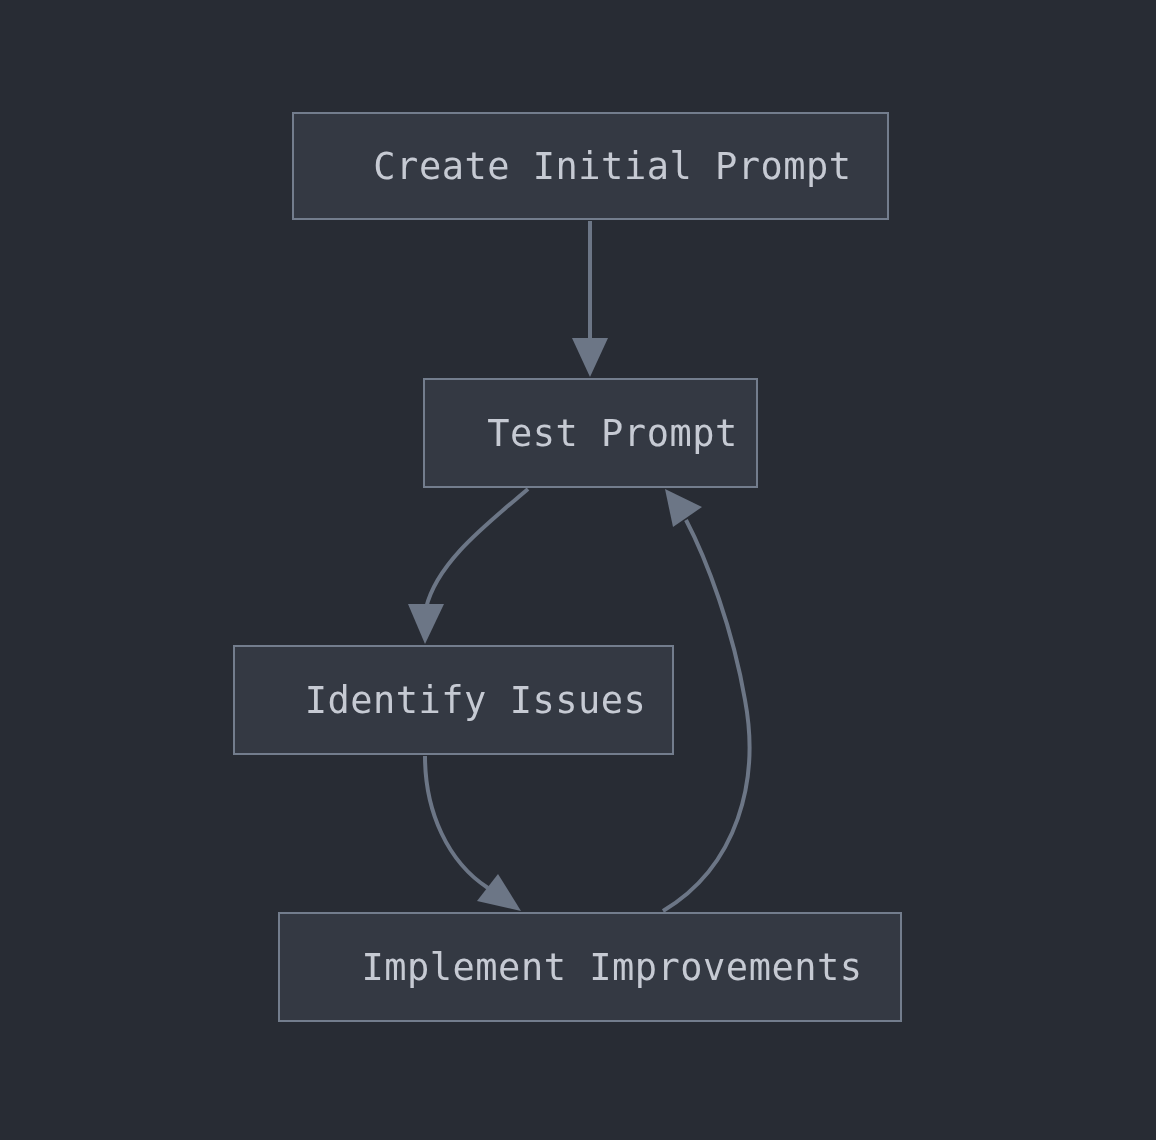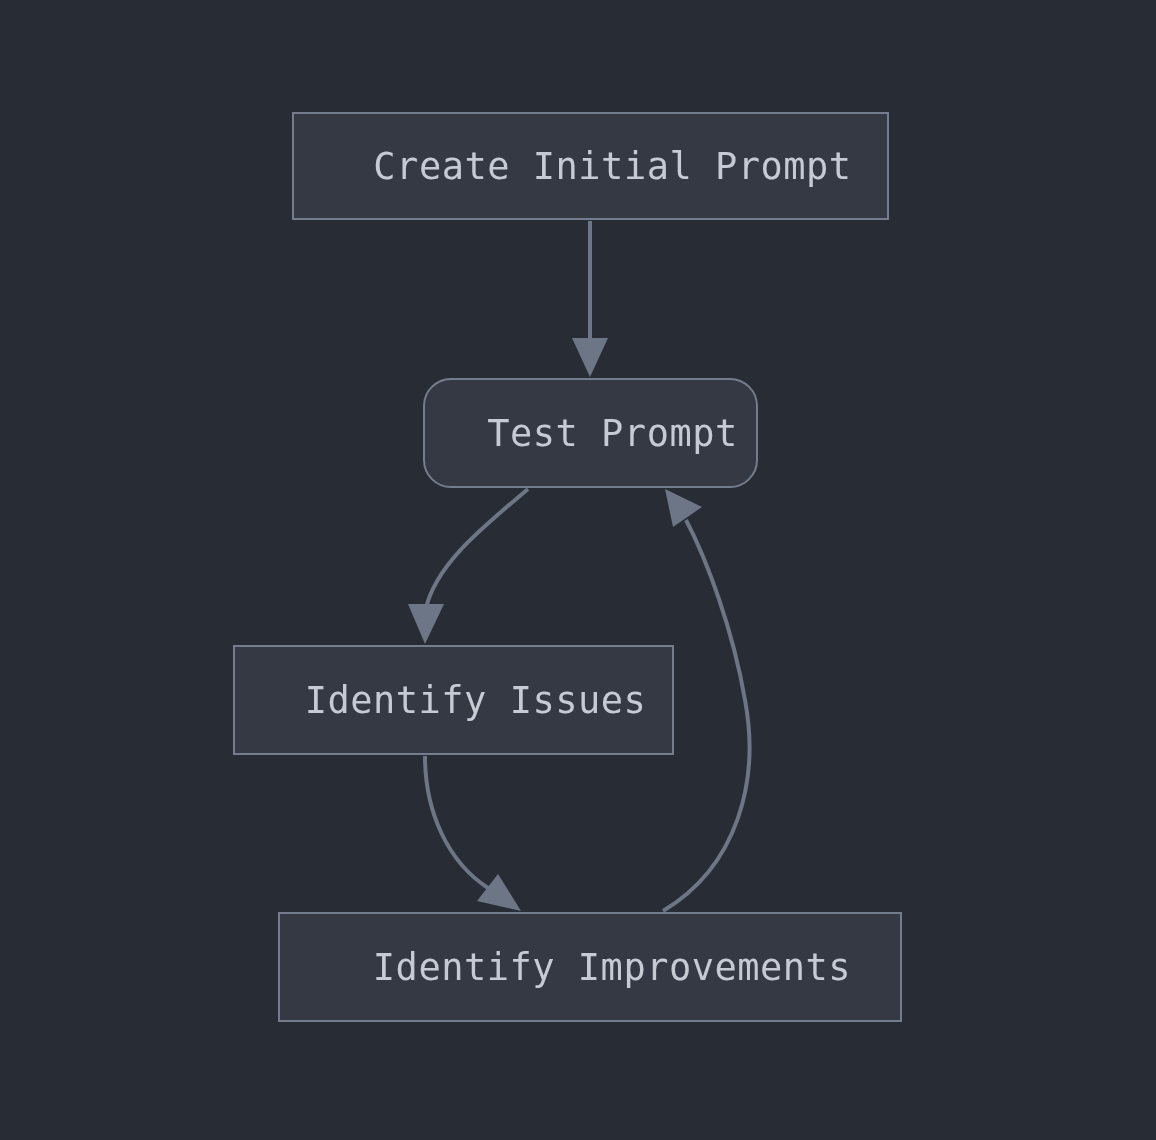--- a/index.html
+++ b/index.html
@@ -80,25 +80,25 @@
       <path class="edge-path" d="M 663 911 C 738 866, 760 780, 745 700 C 733 630, 707 560, 686 520"></path>
       <polygon class="arrow-head" points="665,489, 702,507, 673,527"></polygon>
     </g>
 
   </svg>
 
   <div class="node" style="left:292px; top:112px; width:597px; height:108px;">
     <span class="node-label">Create Initial Prompt</span>
   </div>
 
-  <div class="node" style="left:423px; top:378px; width:335px; height:110px;border-radius:28px;">
+  <div class="node" style="left:423px; top:378px; width:335px; height:110px;">
     <span class="node-label">Test Prompt</span>
   </div>
 
   <div class="node" style="left:206px; top:645px; width:441px; height:110px;margin-left:27px;">
     <span class="node-label">Identify Issues</span>
   </div>
 
   <div class="node" style="left:278px; top:912px; width:624px; height:110px;">
-    <span class="node-label">Identify Improvements</span>
+    <span class="node-label">Implement Improvements</span>
   </div>
 
 </div>
 
 </body></html>

